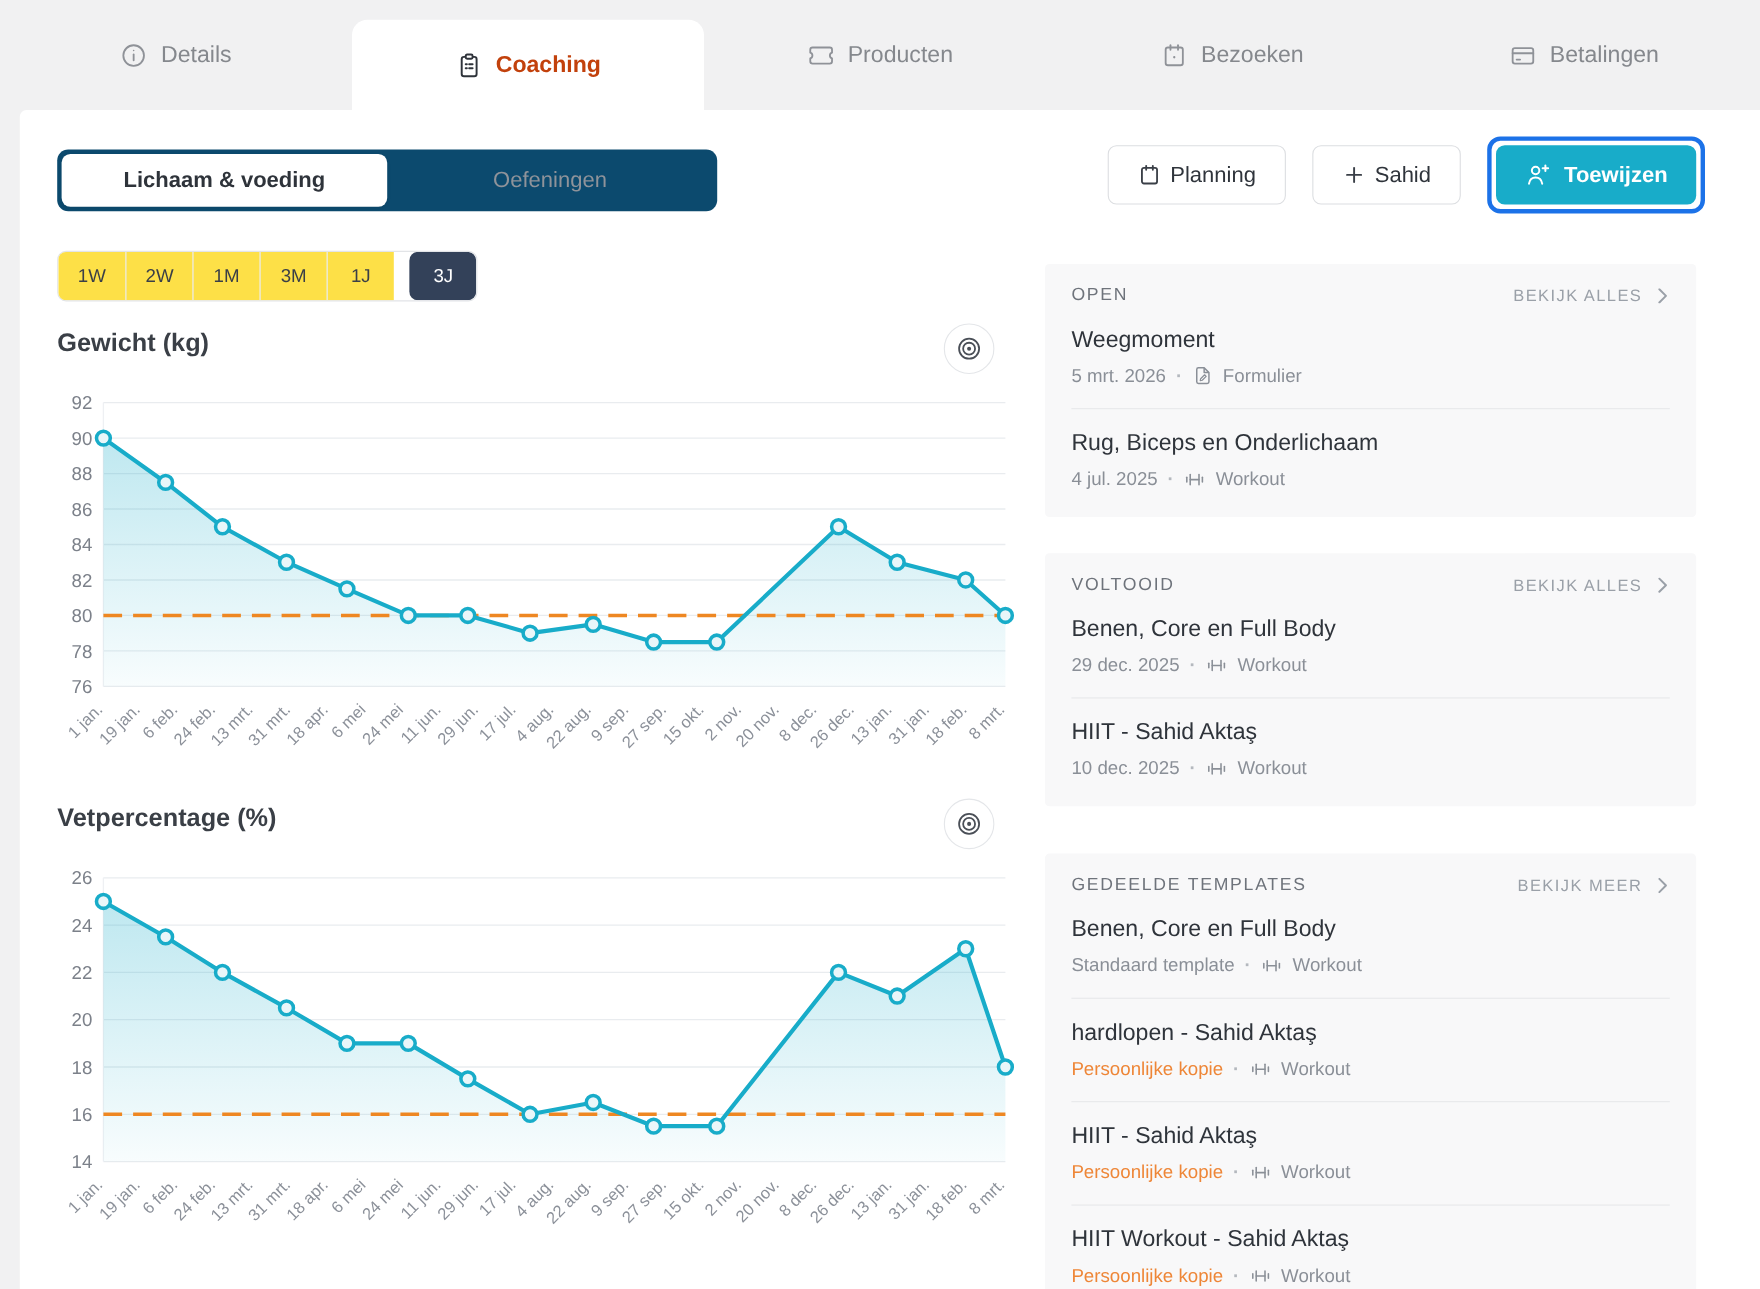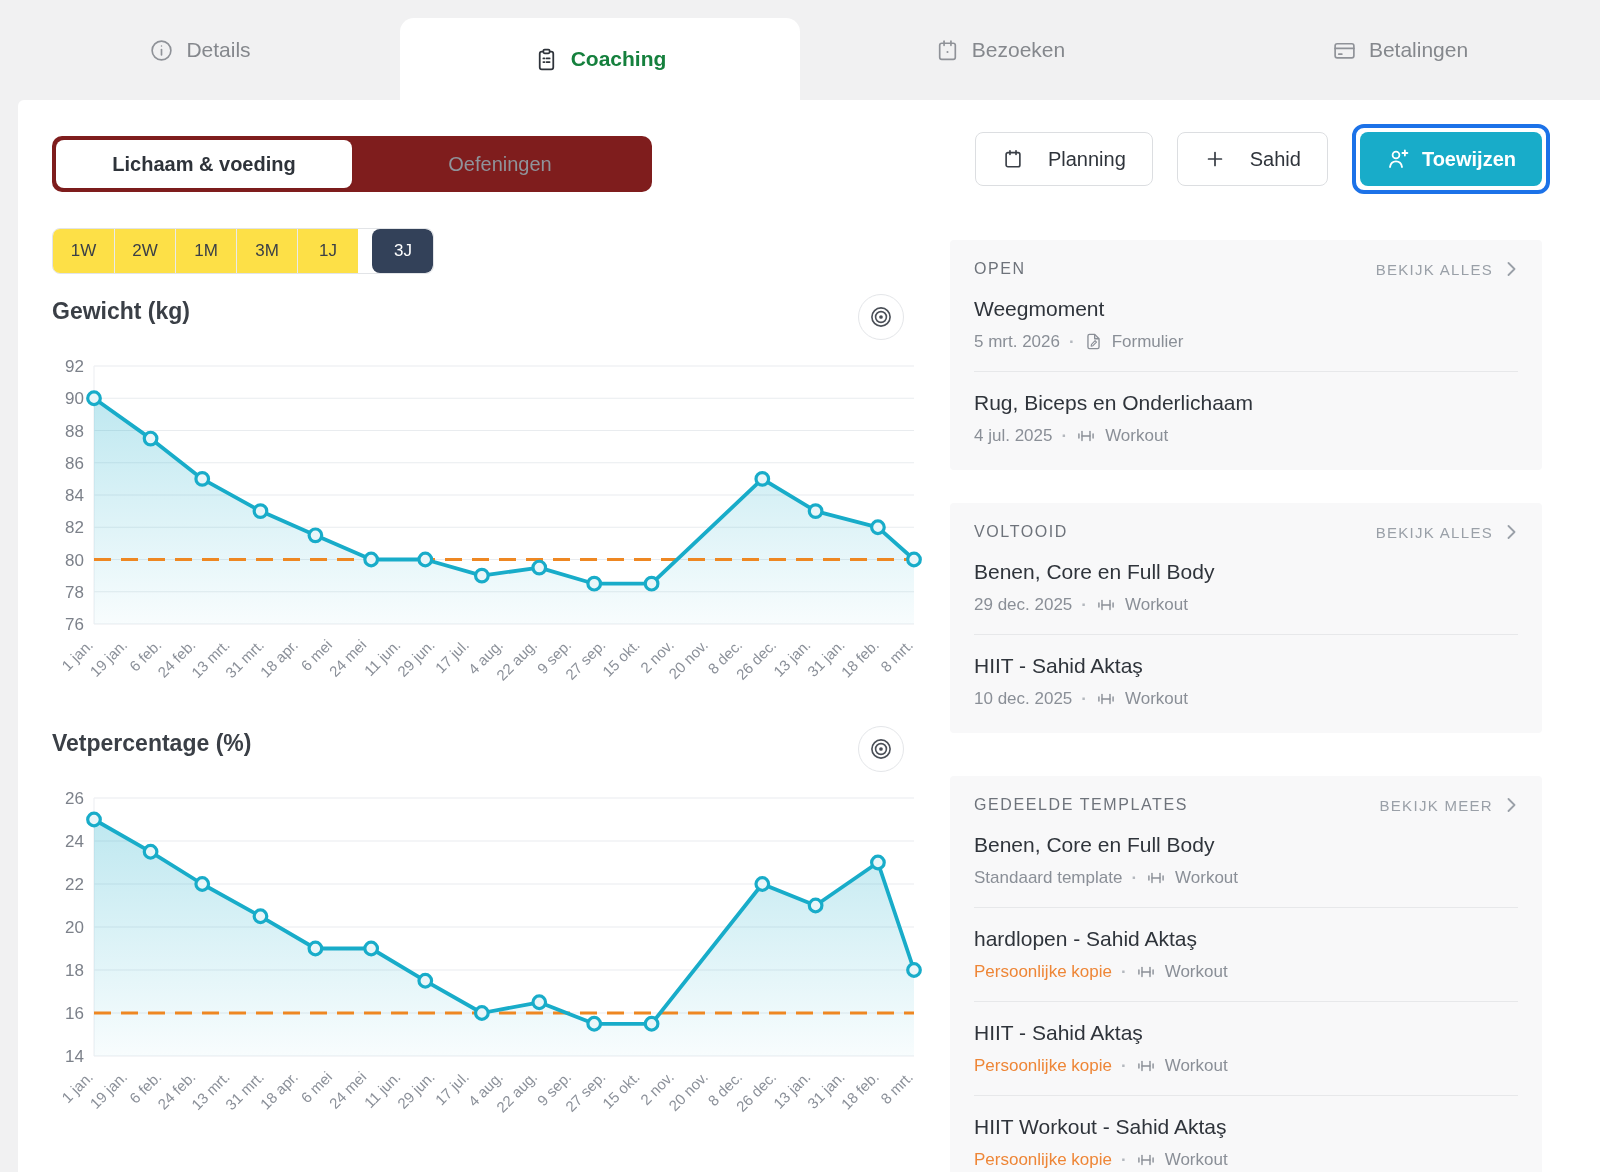--- a/index.html
+++ b/index.html
@@ -9,34 +9,34 @@
     font-family:"Liberation Sans","DejaVu Sans",sans-serif;
     -webkit-font-smoothing:antialiased;
   }
   svg{display:block}
   
   .topbar{position:absolute;left:0;top:0;width:1600px;height:100px;display:flex;}
   .tab{flex:1;display:flex;align-items:center;justify-content:center;gap:12px;
        color:#85888d;font-size:21px;cursor:pointer;}
   .tab .ticon{display:flex;color:#8f9298;}
   .tab.active{background:#ffffff;border-radius:14px 14px 0 0;margin-top:18px;
-       color:#15803d;font-weight:700;}
+       color:#c2410c;font-weight:700;}
   .tab.active .ticon{color:#2e333a;}
   
   .panel{position:absolute;left:18px;top:100px;right:0;bottom:0;background:#ffffff;
        border-radius:6px 0 0 0;overflow:hidden;}
   
-  .seg{position:absolute;left:34px;top:36px;width:600px;height:56px;background:#7f1d1d;
+  .seg{position:absolute;left:34px;top:36px;width:600px;height:56px;background:#0c4a6e;
        border-radius:10px;display:flex;padding:4px;box-sizing:border-box;}
   .seg-opt{flex:1;display:flex;align-items:center;justify-content:center;border-radius:8px;
        font-size:20px;color:#8f939a;font-weight:500;cursor:pointer;}
   .seg-opt.active{background:#fff;color:#2e333a;font-weight:700;box-shadow:0 1px 3px rgba(0,0,0,.07);}
   
   .actions{position:absolute;right:50px;top:24px;display:flex;align-items:center;gap:24px;}
-  .btn{display:flex;align-items:center;gap:24px;height:54px;padding:0 26px;background:#fff;
+  .btn{display:flex;align-items:center;gap:8px;height:54px;padding:0 26px;background:#fff;
        border:1.5px solid #dcdee1;border-radius:8px;font-size:20px;color:#2f343b;
        font-family:inherit;cursor:pointer;font-weight:500;}
   .btn .bicon{display:flex;color:#3a3f47;}
   .hl{border:4px solid var(--hl-blue,#1c72e8);border-radius:12px;padding:4px;background:#fff;}
   .btn-primary{display:flex;align-items:center;gap:12px;height:54px;padding:0 26px;border:none;
        background:var(--teal,#18acc9);color:#fff;border-radius:8px;font-size:20px;font-weight:600;
        font-family:inherit;cursor:pointer;}
   .btn-primary .bicon{display:flex;color:#fff;}
   
   .range{position:absolute;left:34px;top:128px;display:inline-flex;border:1px solid #e2e4e7;
@@ -92,20 +92,28 @@
       <svg width="25" height="25" viewBox="0 0 24 24" fill="none" stroke="currentColor" stroke-width="1.7" stroke-linecap="round" stroke-linejoin="round">
           <rect x="5.5" y="4.5" width="13" height="17" rx="2"></rect>
           <rect x="9" y="2.5" width="6" height="3.6" rx="1.2" fill="#fff"></rect>
           <line x1="9" y1="11" x2="10" y2="11"></line>
           <line x1="12" y1="11" x2="15" y2="11"></line>
           <line x1="9" y1="14.5" x2="10" y2="14.5"></line>
           <line x1="12" y1="14.5" x2="15" y2="14.5"></line>
         </svg>
     </span>
     <span>Coaching</span>
+  </div>
+  <div class="tab">
+    <span class="ticon">
+      <svg width="25" height="25" viewBox="0 0 24 24" fill="none" stroke="currentColor" stroke-width="1.6" stroke-linecap="round" stroke-linejoin="round">
+          <path d="M2.5 9.5a2.6 2.6 0 0 1 0 5V17a2 2 0 0 0 2 2h15a2 2 0 0 0 2-2v-2.5a2.6 2.6 0 0 1 0-5V7a2 2 0 0 0-2-2h-15a2 2 0 0 0-2 2Z"></path>
+        </svg>
+    </span>
+    <span>Producten</span>
   </div>
   <div class="tab">
     <span class="ticon">
       <svg width="25" height="25" viewBox="0 0 24 24" fill="none" stroke="currentColor" stroke-width="1.6" stroke-linecap="round">
           <rect x="4.5" y="5" width="15" height="15.5" rx="2"></rect>
           <line x1="8.7" y1="3" x2="8.7" y2="7"></line>
           <line x1="15.3" y1="3" x2="15.3" y2="7"></line>
           <circle cx="12" cy="13.5" r="1" fill="currentColor" stroke="none"></circle>
         </svg>
     </span>

